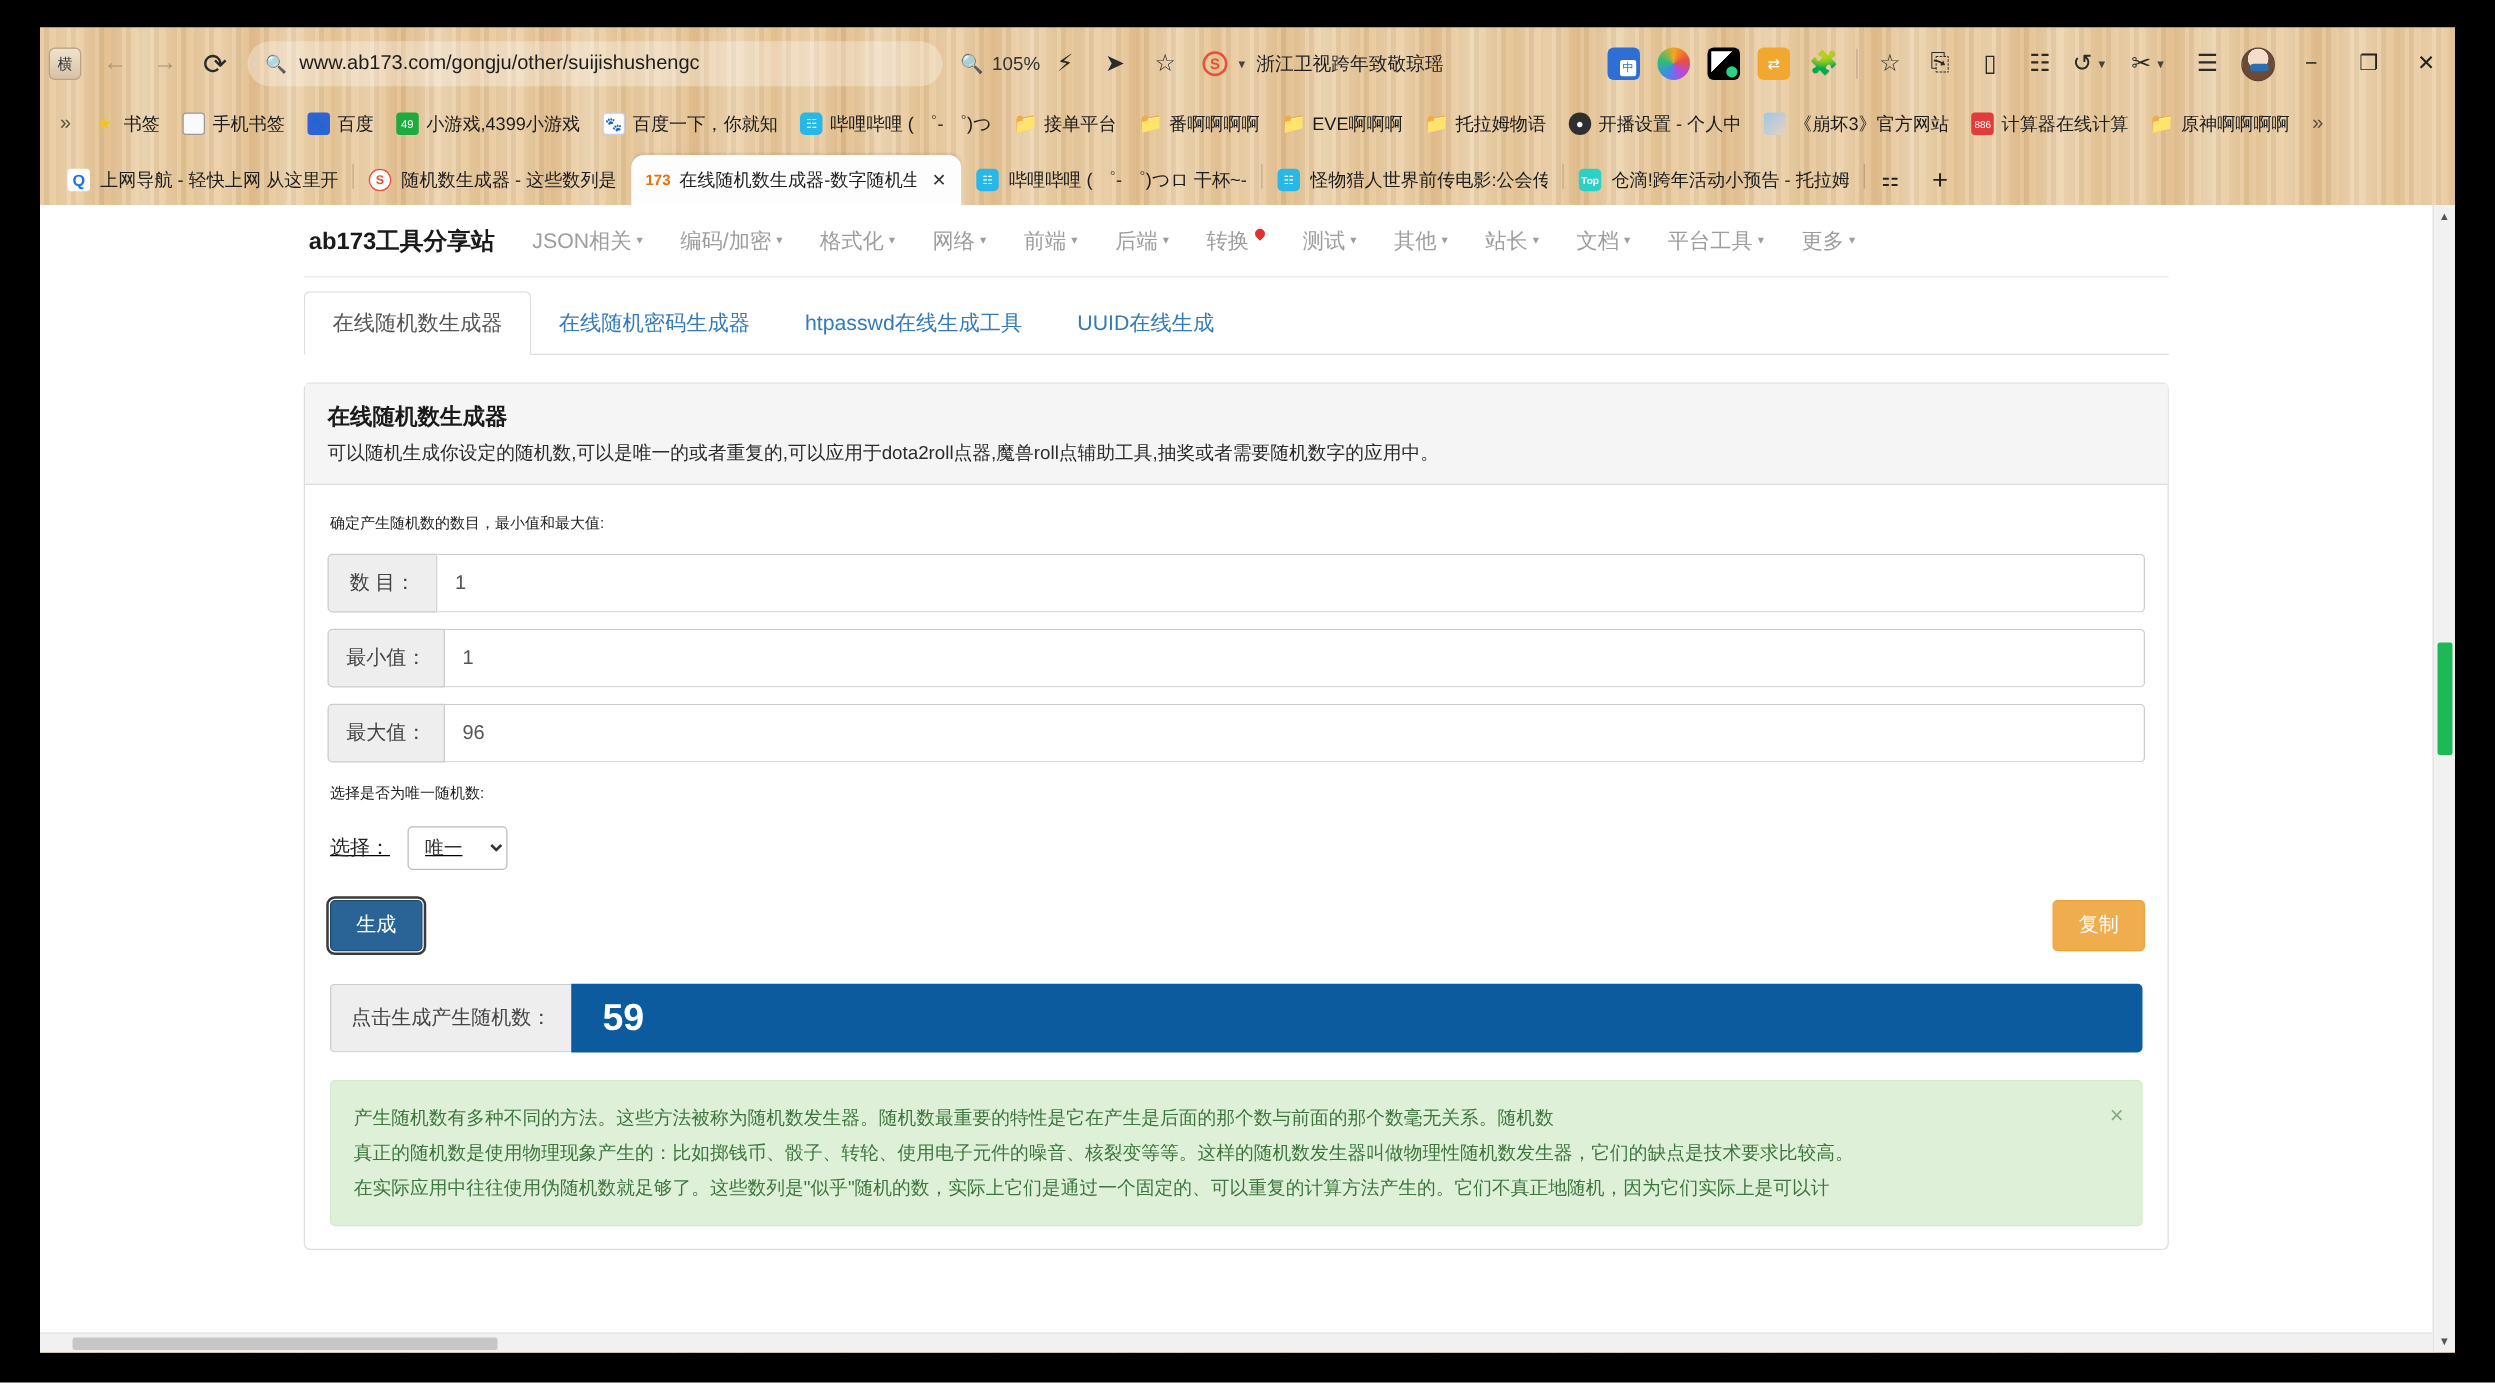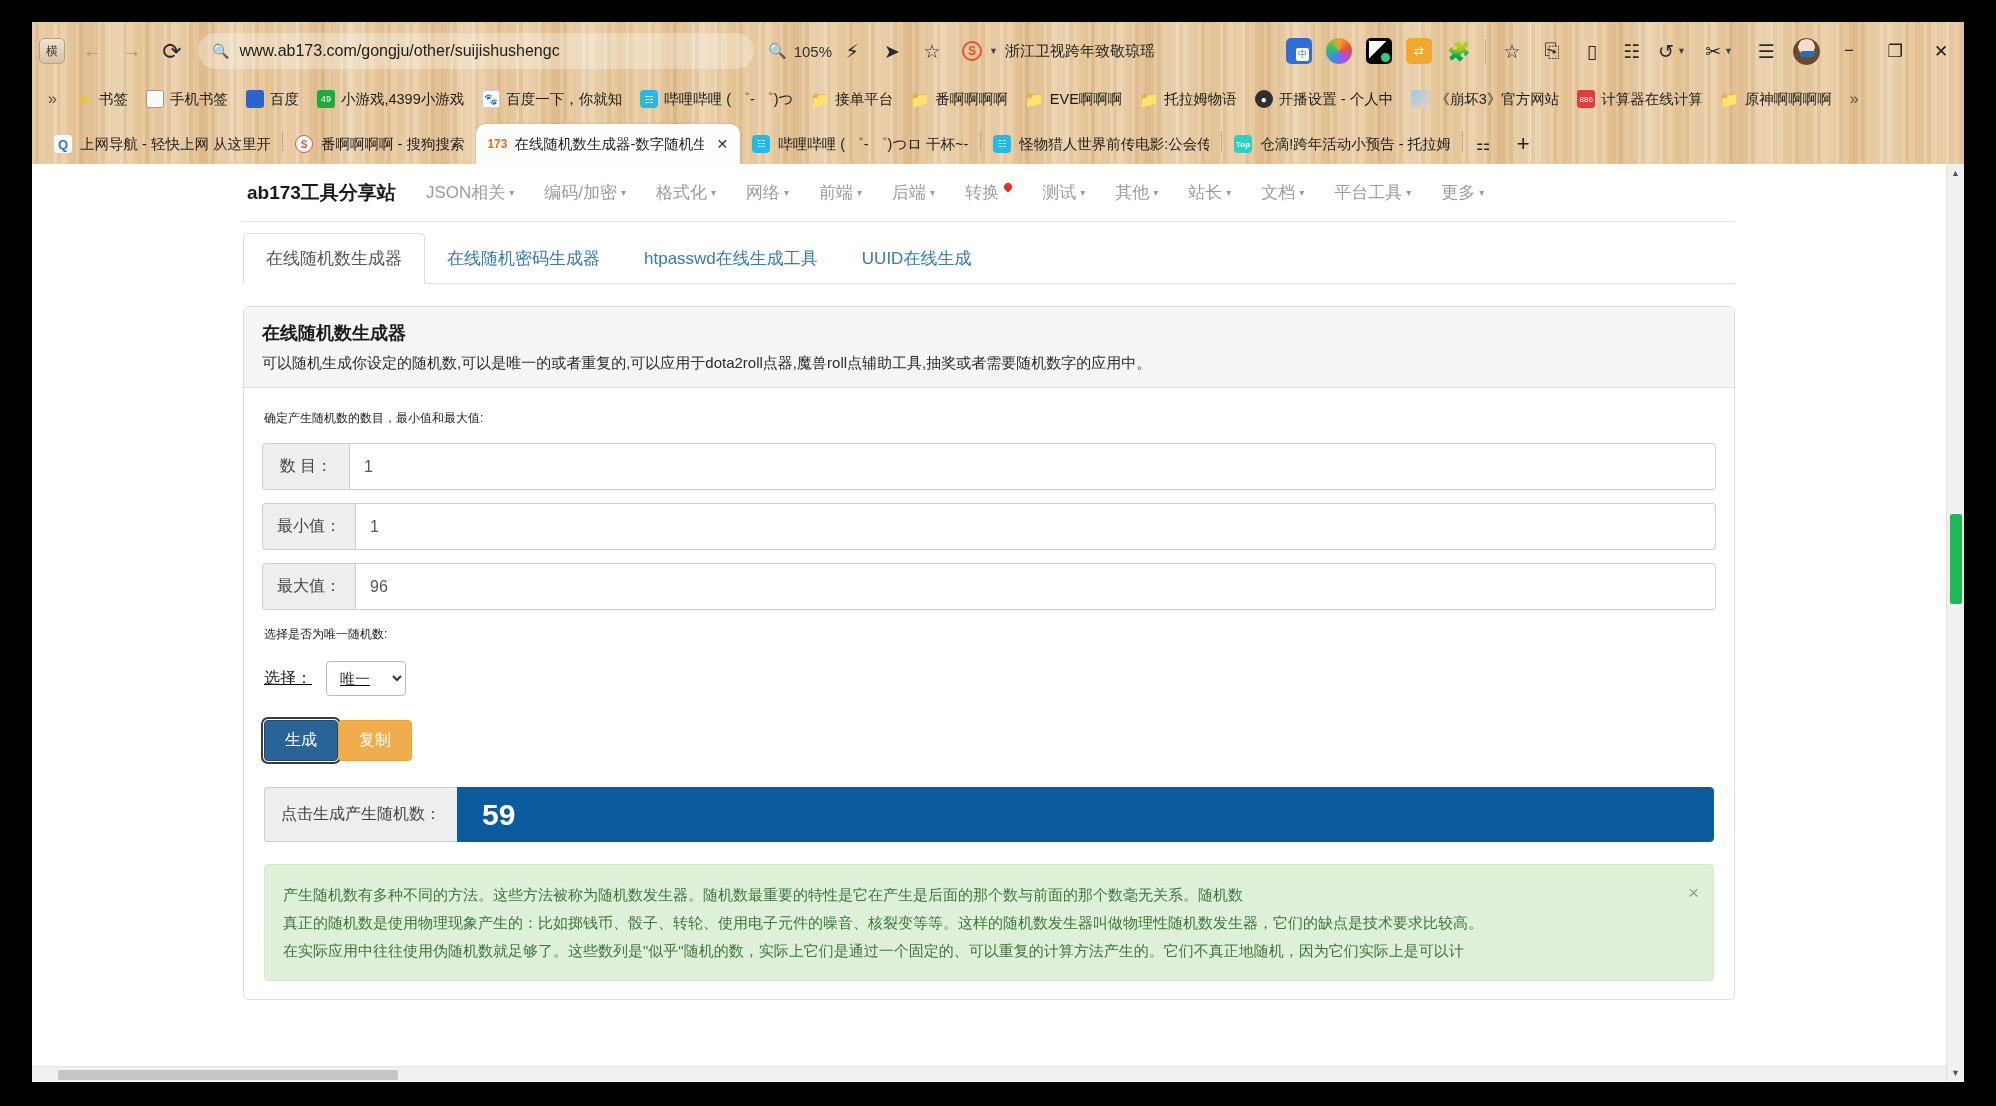--- a/index.html
+++ b/index.html
@@ -139,21 +139,21 @@
     font-family:inherit; outline:none;
   }
 
   .sel-row { display:flex; align-items:center; gap:14px; margin:18px 0 24px 2px;text-decoration:underline; }
   .sel-lbl { font-size:16px; color:#222; }
   select.uniq {
     font-family:inherit; font-size:15px; color:#333; padding:7px 9px;
     border:1px solid #bbb; border-radius:4px; background:#fff; min-width:80px;
   }
 
-  .btnrow { display:flex; margin:0 0 26px 2px; }
+  .btnrow { display:flex; gap:14px; margin:0 0 26px 2px;justify-content:space-between; }
   .btn { font-family:inherit; font-size:16px; padding:9px 20px; border-radius:4px; cursor:pointer; }
   .btn-primary { background:#2a6496; color:#fff; border:1px solid #1b4a72; outline:2px solid #3a3a3a; outline-offset:1px; }
   .btn-warn { background:#f0ad4e; color:#fff; border:1px solid #eea236; }
 
   .result { display:flex; align-items:stretch; margin:0 2px 22px 2px; }
   .result-lbl {
     background:#eeeeee; border:1px solid #ccc; border-right:none; border-radius:4px 0 0 4px;
     padding:16px 16px; font-size:16px; color:#444; display:flex; align-items:center; white-space:nowrap;
   }
   .result-val {
@@ -307,21 +307,21 @@
   </div>
 
   <div id="tabstrip">
     <div class="tab">
       <span class="tabico" style="background:#fff;color:#1a73e8;font-size:13px">Q</span>
       <span class="t-lbl">上网导航 - 轻快上网 从这里开始</span>
     </div>
     <div class="tab-sep"></div>
     <div class="tab">
       <span class="tabico" style="background:#fff;color:#e8503a;border:1px solid #e8503a;border-radius:50%;font-size:10px">S</span>
-      <span class="t-lbl">番啊啊啊啊 - 搜狗搜索</span>
+      <span class="t-lbl">随机数生成器 - 这些数列是</span>
     </div>
     <div class="tab active">
       <span class="tabico" style="color:#e8700f;font-size:12px">173</span>
       <span class="t-lbl">在线随机数生成器-数字随机生</span>
       <span class="tab-x">✕</span>
     </div>
     <div class="tab">
       <span class="tabico" style="background:#28b8e8;color:#fff;font-size:9px;border-radius:4px">☷</span>
       <span class="t-lbl">哔哩哔哩 ( ゜- ゜)つロ 干杯~-bili</span>
     </div>

